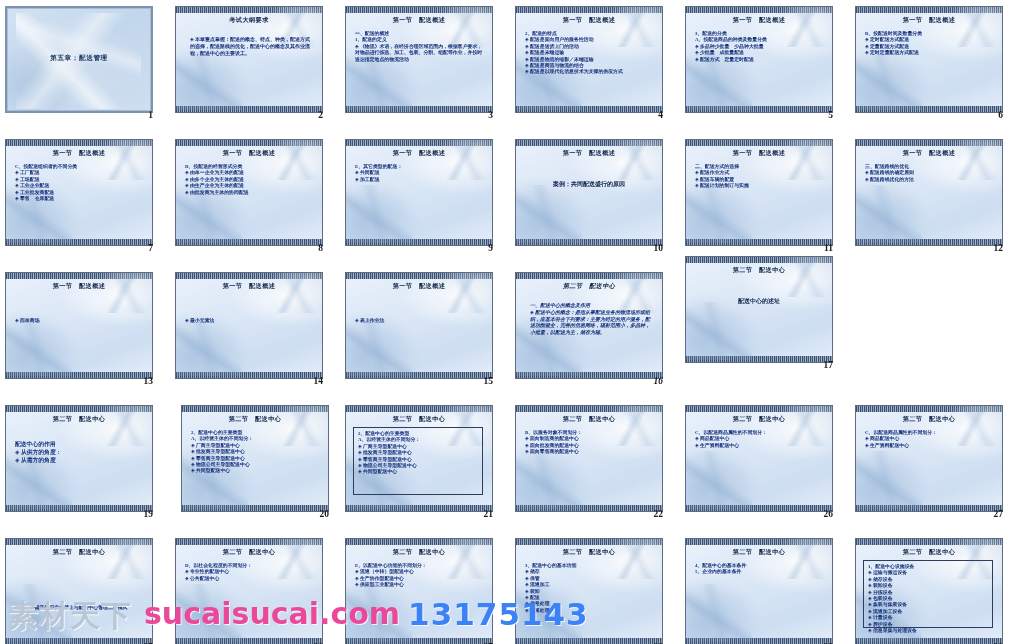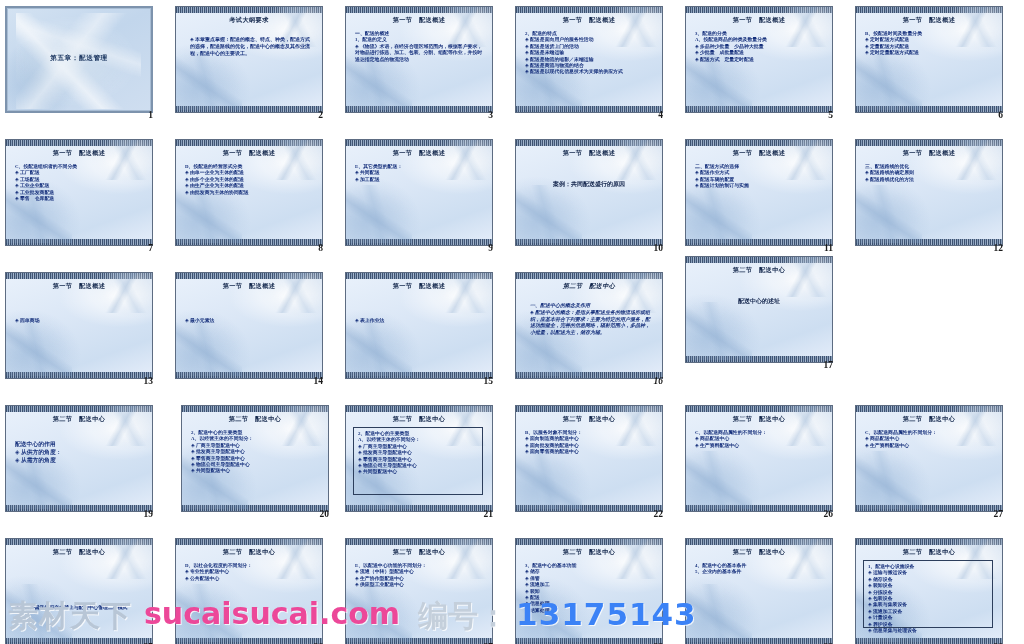--- a/index.html
+++ b/index.html
@@ -683,15 +683,14 @@
           </div>
         </div>
       </div>
       <div class="slide-number">30</div>
     </div>
   </div>
 
 <div id="watermark">
   <span class="wm-cn">素材天下</span>
   <span class="wm-url">sucaisucai.com</span>
-  <span class="wm-label">编号：</span>
   <span class="wm-num">13175143</span>
 </div>
 
 </body></html>

